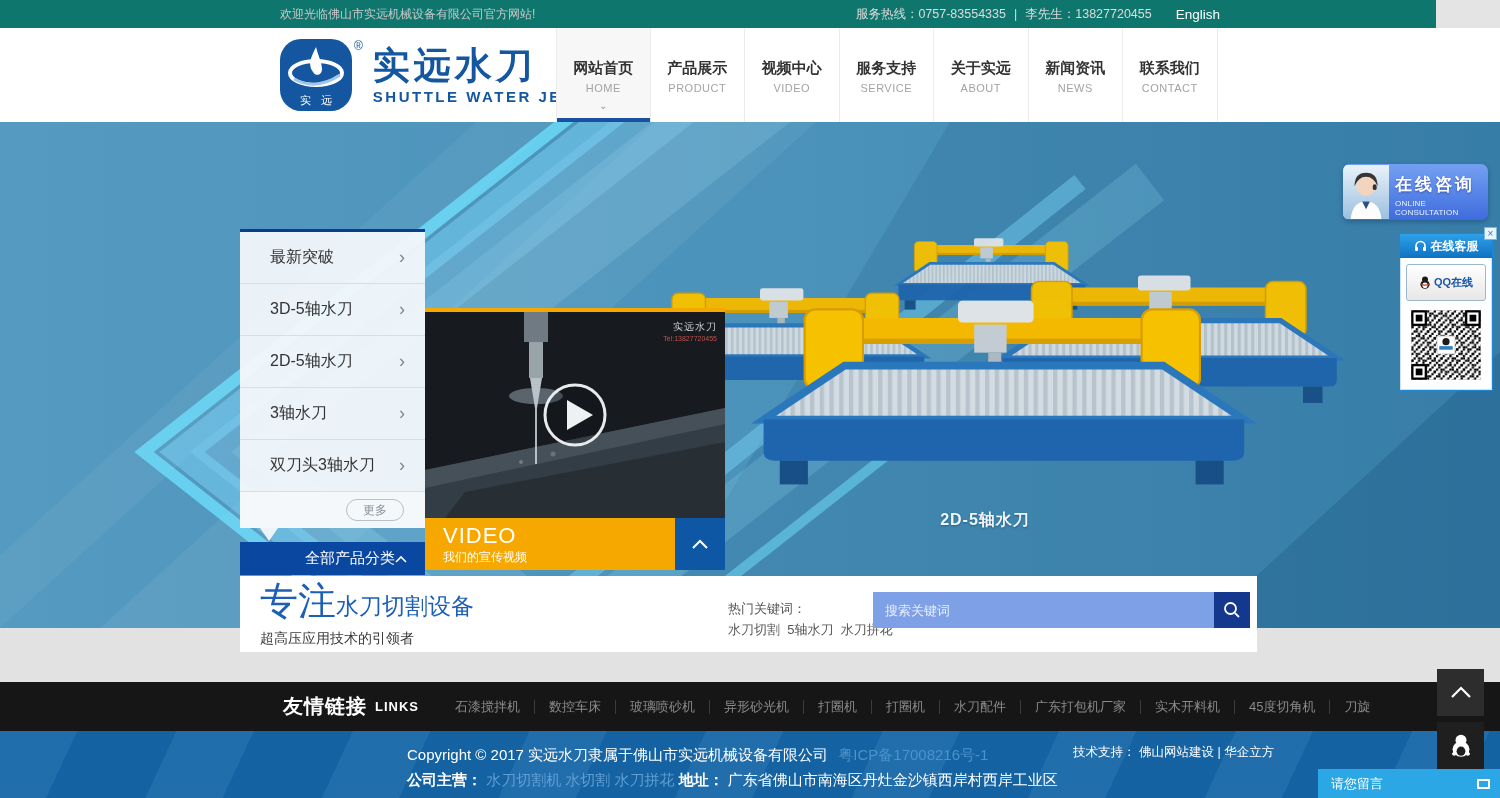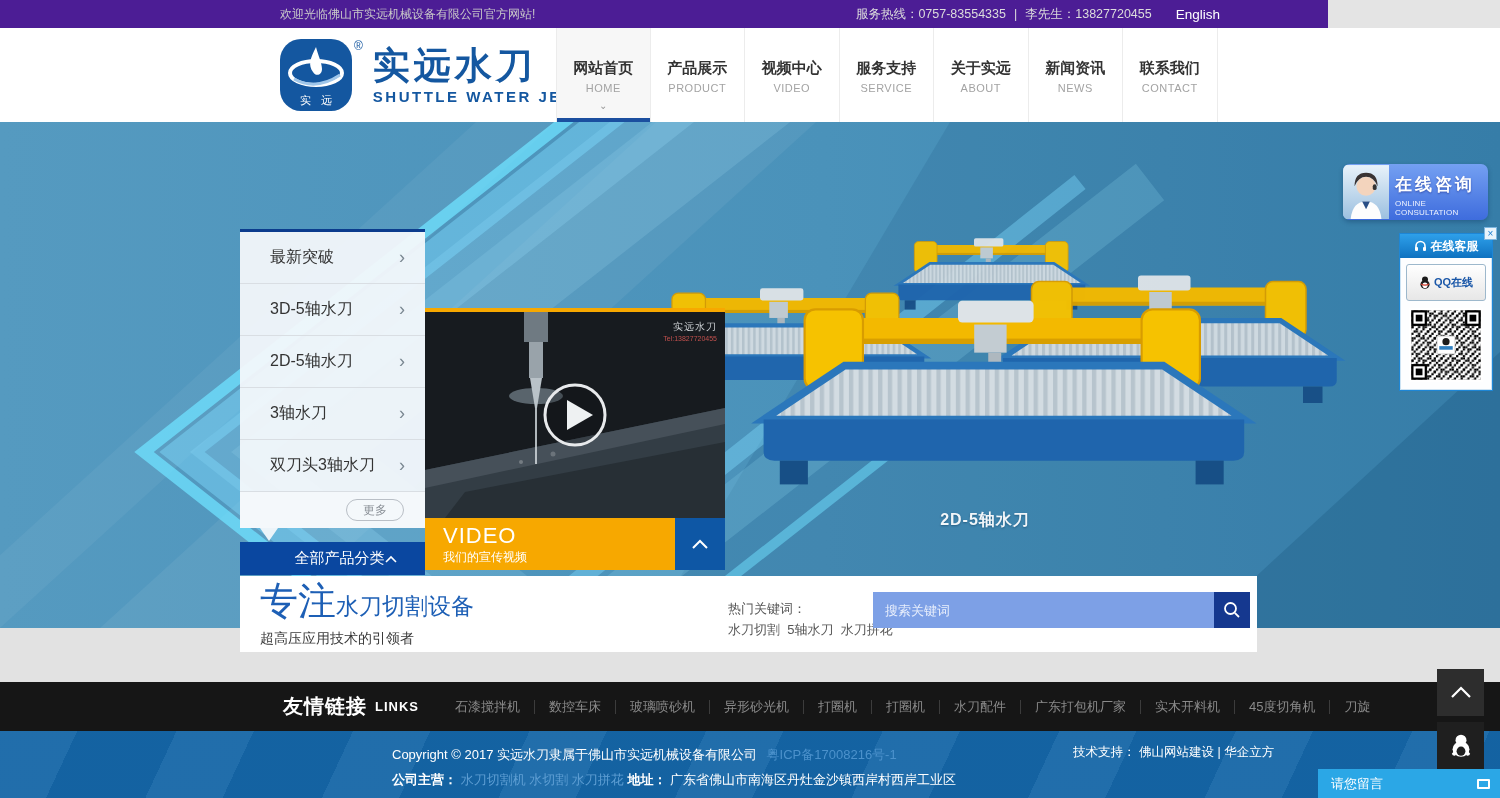--- a/index.html
+++ b/index.html
@@ -1,20 +1,20 @@
 <!DOCTYPE html>
 <html><head>
 <meta charset="utf-8">
 <style>
   * { margin:0; padding:0; box-sizing:border-box; }
   html,body { width:1500px; height:798px; }
   body { font-family:"Liberation Sans","DejaVu Sans",sans-serif; background:#e4e4e4; position:relative; overflow:hidden; }
 
   
-  .topbar { position:absolute; top:0; left:0; width:1328px; height:28px; background:#4c1d95; }
+  .topbar { position:absolute; top:0; left:0; width:1436px; height:28px; background:#0f766e; }
   .topbar-inner { position:absolute; left:280px; width:940px; height:28px; display:flex; align-items:center; justify-content:space-between; }
   .welcome { color:#c9c9c9; font-size:12px; }
   .topbar-right { display:flex; align-items:center; color:#dcdcdc; font-size:12.5px; gap:8px; }
   .topbar-right .eng { color:#ffffff; font-size:13.5px; margin-left:16px; }
 
   
   .header { position:absolute; top:28px; left:0; width:1500px; height:94px; background:#ffffff; }
   .logo { position:absolute; left:280px; top:11px; display:flex; align-items:flex-start; }
   .logo-mark { width:72px; height:72px; background:#1457a0; border-radius:21px; position:relative; overflow:hidden; }
   .logo-badge { position:absolute; bottom:3px; left:0; right:0; text-align:center; color:#fff; font-size:11px; letter-spacing:10px; padding-left:10px; }
@@ -38,21 +38,21 @@
   .machine-label { position:absolute; left:885px; top:388px; width:200px; text-align:center; color:#f2f6f9; font-size:16px; font-weight:bold; letter-spacing:1px; text-shadow:0 1px 2px rgba(0,40,70,.4); }
 
   
   .menu { position:absolute; left:240px; top:229px; width:185px; }
   .menu-list { background:rgba(244,248,251,.94); border-top:3px solid #0b3c8d; }
   .menu-item { height:52px; display:flex; align-items:center; justify-content:space-between; padding:0 20px 0 30px; border-bottom:1px solid #d9dee3; color:#333; font-size:16px; cursor:pointer; }
   .menu-item .arr { color:#7a8791; font-size:18px; }
   .menu-more { background:rgba(244,248,251,.94); height:36px; display:flex; align-items:center; justify-content:flex-end; padding-right:21px; }
   .more-btn { border:1px solid #b9bfc6; background:transparent; color:#8a9097; font-size:12px; border-radius:11px; width:58px; height:22px; cursor:pointer; }
   .menu-notch { width:0; height:0; border-left:9px solid transparent; border-right:9px solid transparent; border-top:13px solid rgba(244,248,251,.94); margin-left:20px; }
-  .menu-foot { background:#0a47a0; height:33px; display:flex; align-items:center; justify-content:center; padding:0 18px 0 44px; color:#fff; font-size:15px; cursor:pointer; margin-top:1px; }
+  .menu-foot { background:#0a47a0; height:33px; display:flex; align-items:center; justify-content:flex-end; padding:0 18px 0 44px; color:#fff; font-size:15px; cursor:pointer; margin-top:1px; }
 
   
   .video { position:absolute; left:425px; top:308px; width:300px; }
   .video-thumb { width:300px; height:210px; border-top:4px solid #f7a800; position:relative; background:#15191d; cursor:pointer; }
   .video-bar { display:flex; height:52px; }
   .video-bar-left { width:250px; background:#f7a800; color:#fff; padding:6px 0 0 18px; }
   .video-title { font-size:22px; letter-spacing:1px; line-height:24px; }
   .video-sub { font-size:12px; margin-top:1px; }
   .video-up { width:50px; background:#0e57a5; display:flex; align-items:center; justify-content:center; cursor:pointer; }
   .wm { position:absolute; right:8px; top:8px; text-align:right; }
@@ -77,21 +77,21 @@
   .grayzone { position:absolute; top:628px; left:0; width:1500px; height:54px; background:#e2e2e2; }
   .linksbar { position:absolute; top:682px; left:0; width:1500px; height:49px; background:#161616; display:flex; align-items:center; }
   .links-title { color:#fff; font-size:20px; font-weight:bold; margin-left:283px; letter-spacing:1px; }
   .links-title-en { color:#fff; font-size:13px; font-weight:bold; margin-left:8px; letter-spacing:1px; }
   .links-list { display:flex; list-style:none; margin-left:22px; }
   .links-list li { color:#8a8a8a; font-size:13px; padding:0 14px; border-right:1px solid #3c3c3c; cursor:pointer; line-height:14px; }
   .links-list li:last-child { border-right:none; }
 
   
   .footer { position:absolute; top:731px; left:0; width:1500px; height:67px; background:#1566a7; background-image:repeating-linear-gradient(115deg, rgba(255,255,255,.05) 0 70px, rgba(0,30,60,.05) 70px 160px); }
-  .foot-left { position:absolute; left:392px; top:11px; font-size:13px; color:#fff; line-height:25px; }
+  .foot-left { position:absolute; left:407px; top:11px; font-size:15px; color:#fff; line-height:25px; }
   .icp { color:#4c92cc; margin-left:6px; cursor:pointer; }
   .biz-label,.addr-label { font-weight:bold; }
   .biz { color:#5f9fd4; cursor:pointer; }
   .foot-right { position:absolute; left:1073px; top:13px; font-size:12.5px; color:#fff; }
   .foot-right .lnk { color:#fff; cursor:pointer; }
 
   
   .consult { position:absolute; left:1343px; top:164px; width:145px; height:56px; border-radius:7px; background:linear-gradient(180deg,#74a0f2,#3e6cdd); display:flex; overflow:hidden; cursor:pointer; box-shadow:0 2px 5px rgba(0,30,70,.3); }
   .consult-txt { padding:9px 0 4px 6px; }
   .consult-cn { color:#fff; font-size:17px; font-weight:bold; letter-spacing:3px; text-shadow:0 1px 2px rgba(0,0,90,.4); }

